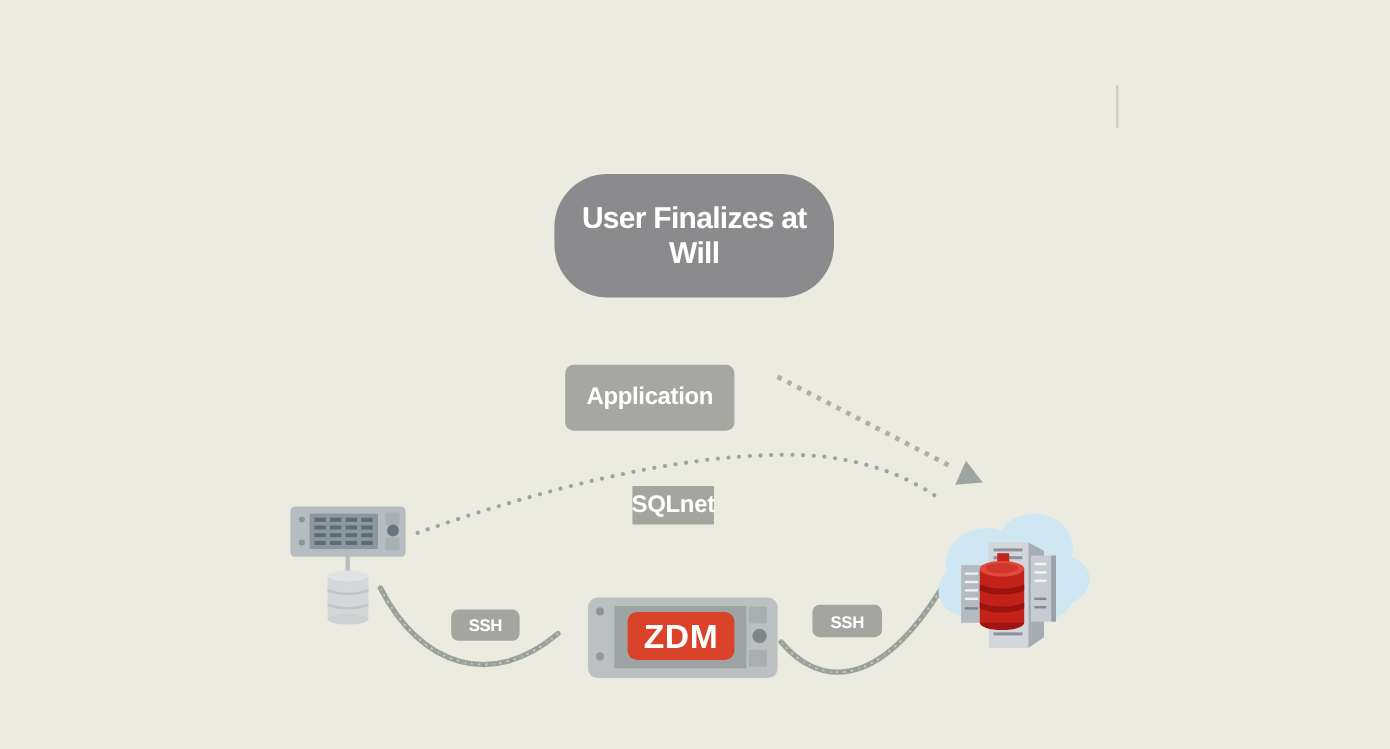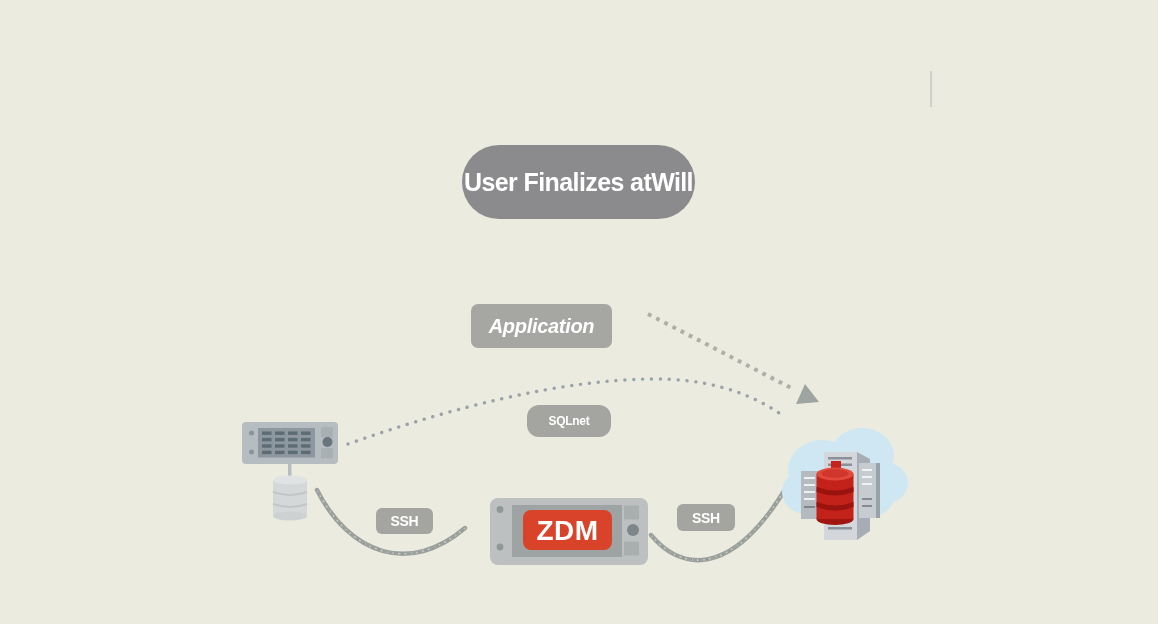--- a/index.html
+++ b/index.html
@@ -8,29 +8,29 @@
   .stage{position:absolute;inset:0;width:1158px;height:624px;}
   svg.diagram{position:absolute;left:0;top:0;}
 
   .title{position:absolute;left:165px;top:58px;width:700px;
          font-family:"Liberation Serif","DejaVu Serif",serif;
          font-size:50px;line-height:60px;color:#4A2D1E;letter-spacing:.5px;}
 
   .caret-line{position:absolute;left:930px;top:71px;width:2px;height:36px;
               background:#D0D0CA;}
 
-  .finalize-node{position:absolute;left:462px;top:145px;width:233px;height:74px;
-                 background:#8B8B8E;border-radius:44px;display:flex;flex-direction:row;
+  .finalize-node{position:absolute;left:462px;top:145px;width:233px;height:103px;
+                 background:#8B8B8E;border-radius:44px;display:flex;flex-direction:column;
                  align-items:center;justify-content:center;color:#fff;font-weight:bold;
                  font-size:25px;line-height:29px;letter-spacing:-.6px;text-align:center;}
 
   .pill{position:absolute;background:#A6A7A3;color:#fff;font-weight:bold;
         display:flex;align-items:center;justify-content:center;letter-spacing:-.3px;}
-  .pill.application{left:471px;top:304px;width:141px;height:44px;border-radius:7px;font-size:20px;font-style:italic;}
-  .pill.sqlnet{left:527px;top:405px;width:84px;height:32px;border-radius:12px;font-size:12px;background:#A4A5A1;}
+  .pill.application{left:471px;top:304px;width:141px;height:55px;border-radius:7px;font-size:20px;}
+  .pill.sqlnet{left:527px;top:405px;width:68px;height:32px;border-radius:1px;font-size:20px;background:#A4A5A1;}
   .pill.ssh-left{left:376px;top:508px;width:57px;height:26px;border-radius:6px;font-size:14px;background:#A4A5A1;}
   .pill.ssh-right{left:677px;top:504px;width:58px;height:27px;border-radius:6px;font-size:14px;background:#A4A5A1;}
 </style>
 </head>
 <body>
 
 <div class="stage">
 
   <svg class="diagram" width="1158" height="624" viewBox="0 0 1158 624">
 

